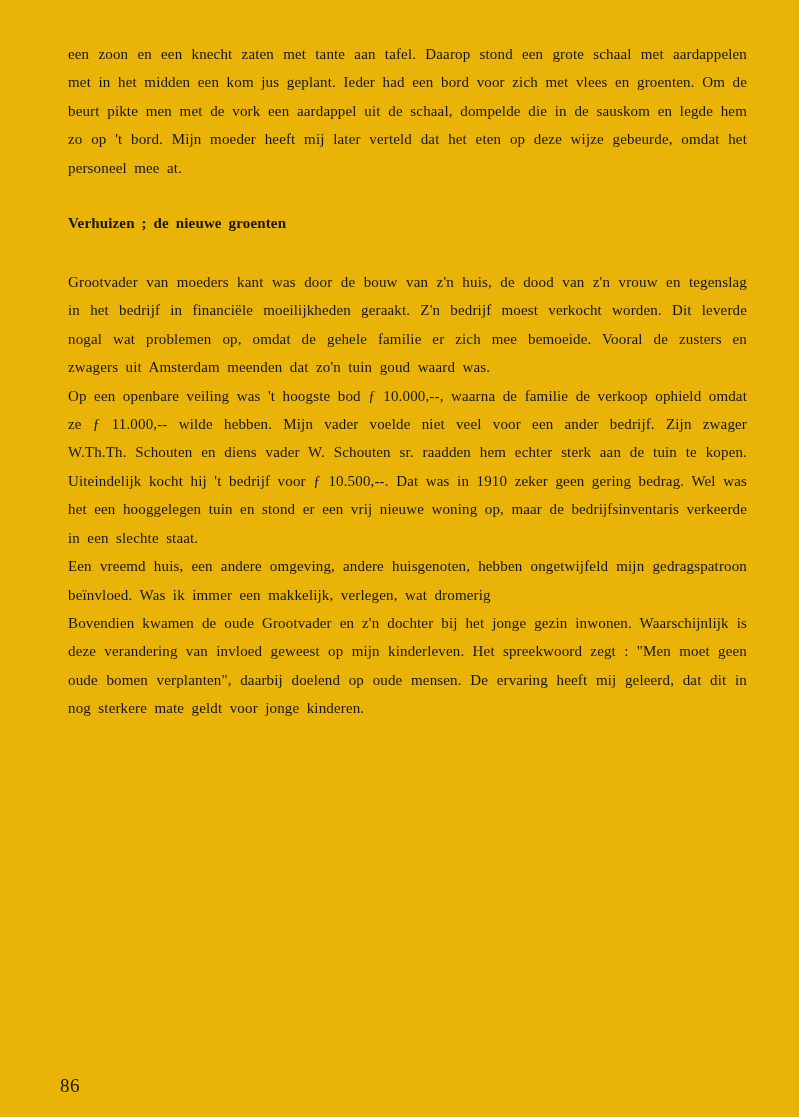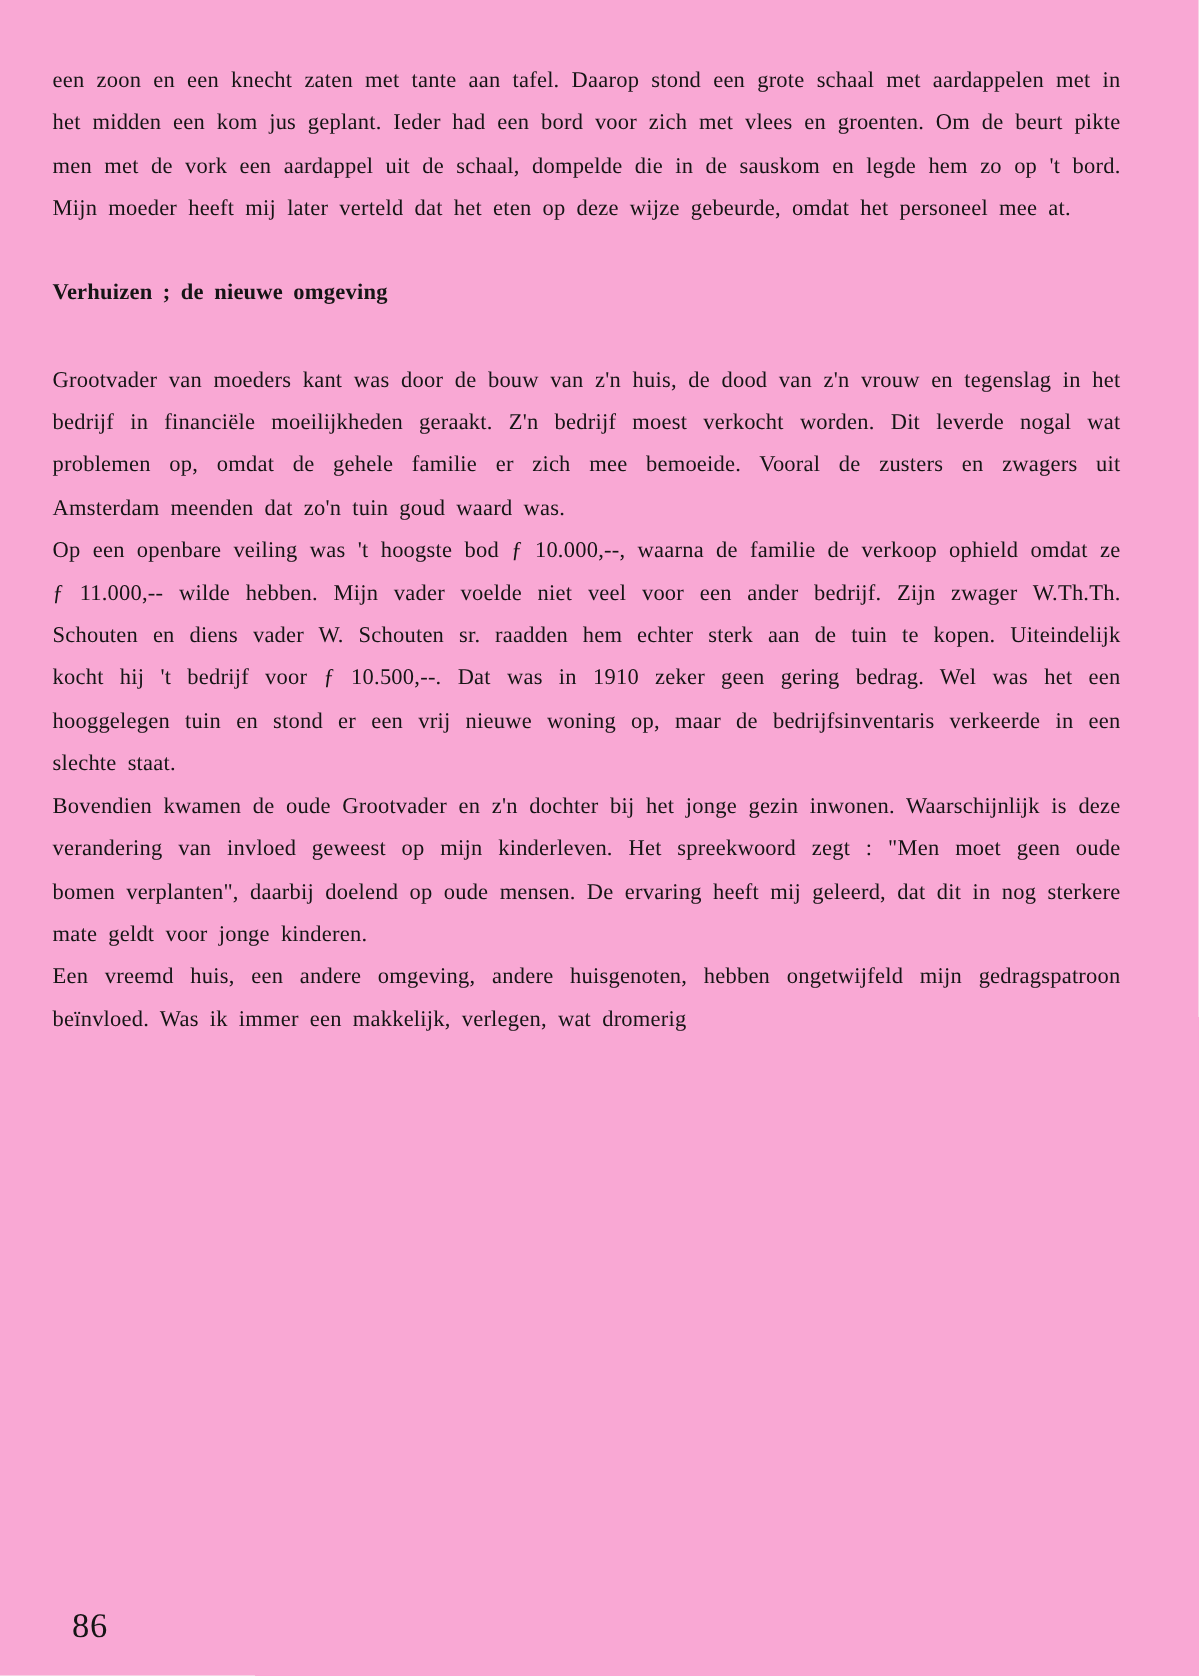--- a/index.html
+++ b/index.html
@@ -5,24 +5,24 @@
   html, body {
     margin: 0;
     padding: 0;
     background: #f4f4f2;
   }
   .page {
     position: relative;
     width: 799px;
     height: 1117px;
     margin: 0 auto;
-    background: #f9a8d4;
+    background: #eab308;
     color: #151515;
     box-sizing: border-box;
-    padding: 40px 52px 0 35px;
+    padding: 40px 52px 0 68px;
     font-family: "Liberation Serif", serif;
     overflow: hidden;
   }
   .body-text p {
     margin: 0;
     font-size: 15px;
     line-height: 28.4px;
     text-align: justify;
     word-spacing: 3.5px;
     letter-spacing: 0.15px;
@@ -30,40 +30,40 @@
   .section-heading {
     font-size: 15px;
     font-weight: bold;
     line-height: 28px;
     margin: 27px 0 31px 0;
     word-spacing: 3px;
     letter-spacing: 0.15px;
   }
   .page-number {
     position: absolute;
-    left: 48px;
+    left: 60px;
     bottom: 20px;
-    font-size: 23px;
+    font-size: 19px;
     letter-spacing: 0.5px;
     margin-top: 15px;
   }
 </style>
 </head>
 <body>
 
 <div class="page">
 
   <div class="body-text">
     <p>een zoon en een knecht zaten met tante aan tafel. Daarop stond een grote schaal met aardappelen met in het midden een kom jus geplant. Ieder had een bord voor zich met vlees en groenten. Om de beurt pikte men met de vork een aardappel uit de schaal, dompelde die in de sauskom en legde hem zo op 't bord. Mijn moeder heeft mij later verteld dat het eten op deze wijze gebeurde, omdat het personeel mee at.</p>
   </div>
 
-  <h2 class="section-heading">Verhuizen ; de nieuwe omgeving</h2>
+  <h2 class="section-heading">Verhuizen ; de nieuwe groenten</h2>
 
   <div class="body-text">
     <p>Grootvader van moeders kant was door de bouw van z'n huis, de dood van z'n vrouw en tegenslag in het bedrijf in financiële moeilijkheden geraakt. Z'n bedrijf moest verkocht worden. Dit leverde nogal wat problemen op, omdat de gehele familie er zich mee bemoeide. Vooral de zusters en zwagers uit Amsterdam meenden dat zo'n tuin goud waard was.</p>
     <p>Op een openbare veiling was 't hoogste bod ƒ 10.000,--, waarna de familie de verkoop ophield omdat ze ƒ 11.000,-- wilde hebben. Mijn vader voelde niet veel voor een ander bedrijf. Zijn zwager W.Th.Th. Schouten en diens vader W. Schouten sr. raadden hem echter sterk aan de tuin te kopen. Uiteindelijk kocht hij 't bedrijf voor ƒ 10.500,--. Dat was in 1910 zeker geen gering bedrag. Wel was het een hooggelegen tuin en stond er een vrij nieuwe woning op, maar de bedrijfsinventaris verkeerde in een slechte staat.</p>
+    <p>Een vreemd huis, een andere omgeving, andere huisgenoten, hebben ongetwijfeld mijn gedragspatroon beïnvloed. Was ik immer een makkelijk, verlegen, wat dromerig</p>
     <p>Bovendien kwamen de oude Grootvader en z'n dochter bij het jonge gezin inwonen. Waarschijnlijk is deze verandering van invloed geweest op mijn kinderleven. Het spreekwoord zegt : "Men moet geen oude bomen verplanten", daarbij doelend op oude mensen. De ervaring heeft mij geleerd, dat dit in nog sterkere mate geldt voor jonge kinderen.</p>
-    <p>Een vreemd huis, een andere omgeving, andere huisgenoten, hebben ongetwijfeld mijn gedragspatroon beïnvloed. Was ik immer een makkelijk, verlegen, wat dromerig</p>
   </div>
 
   <div class="page-number">86</div>
 
 </div>
 
 </body></html>

